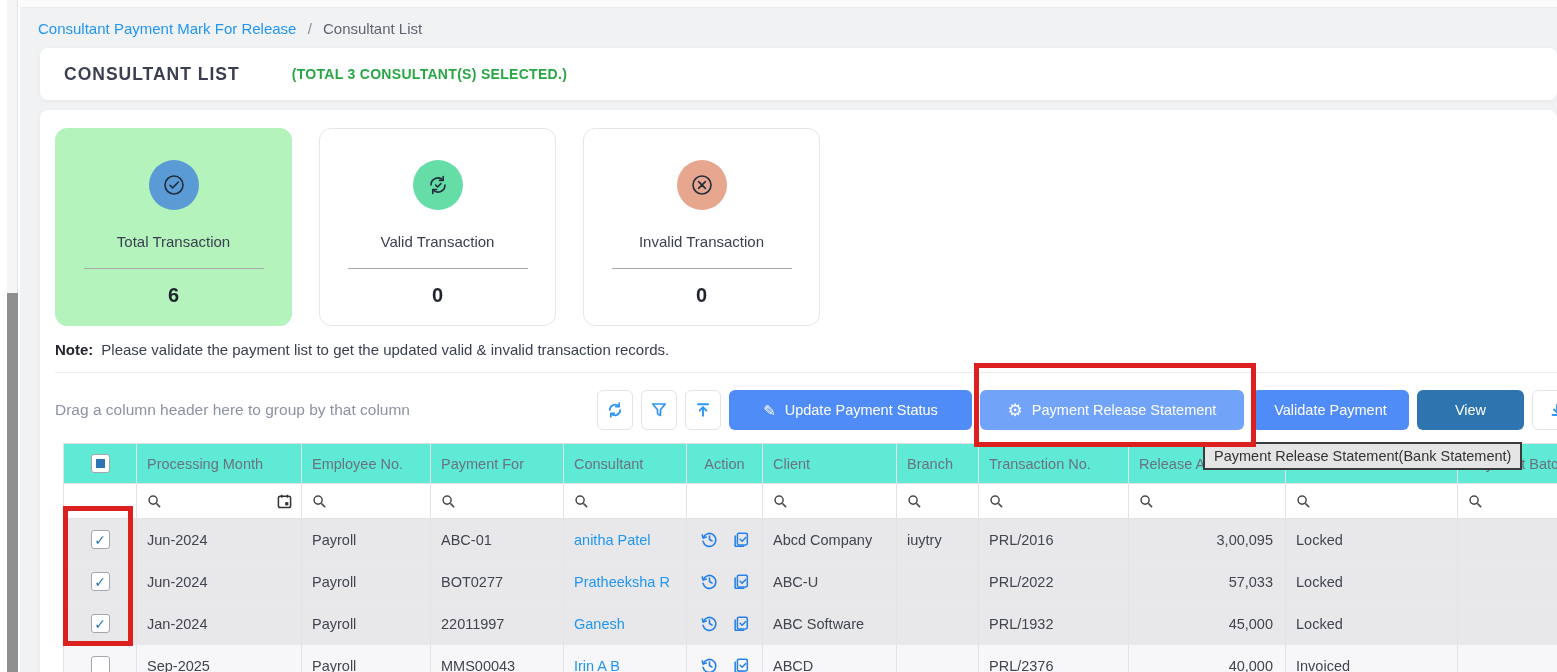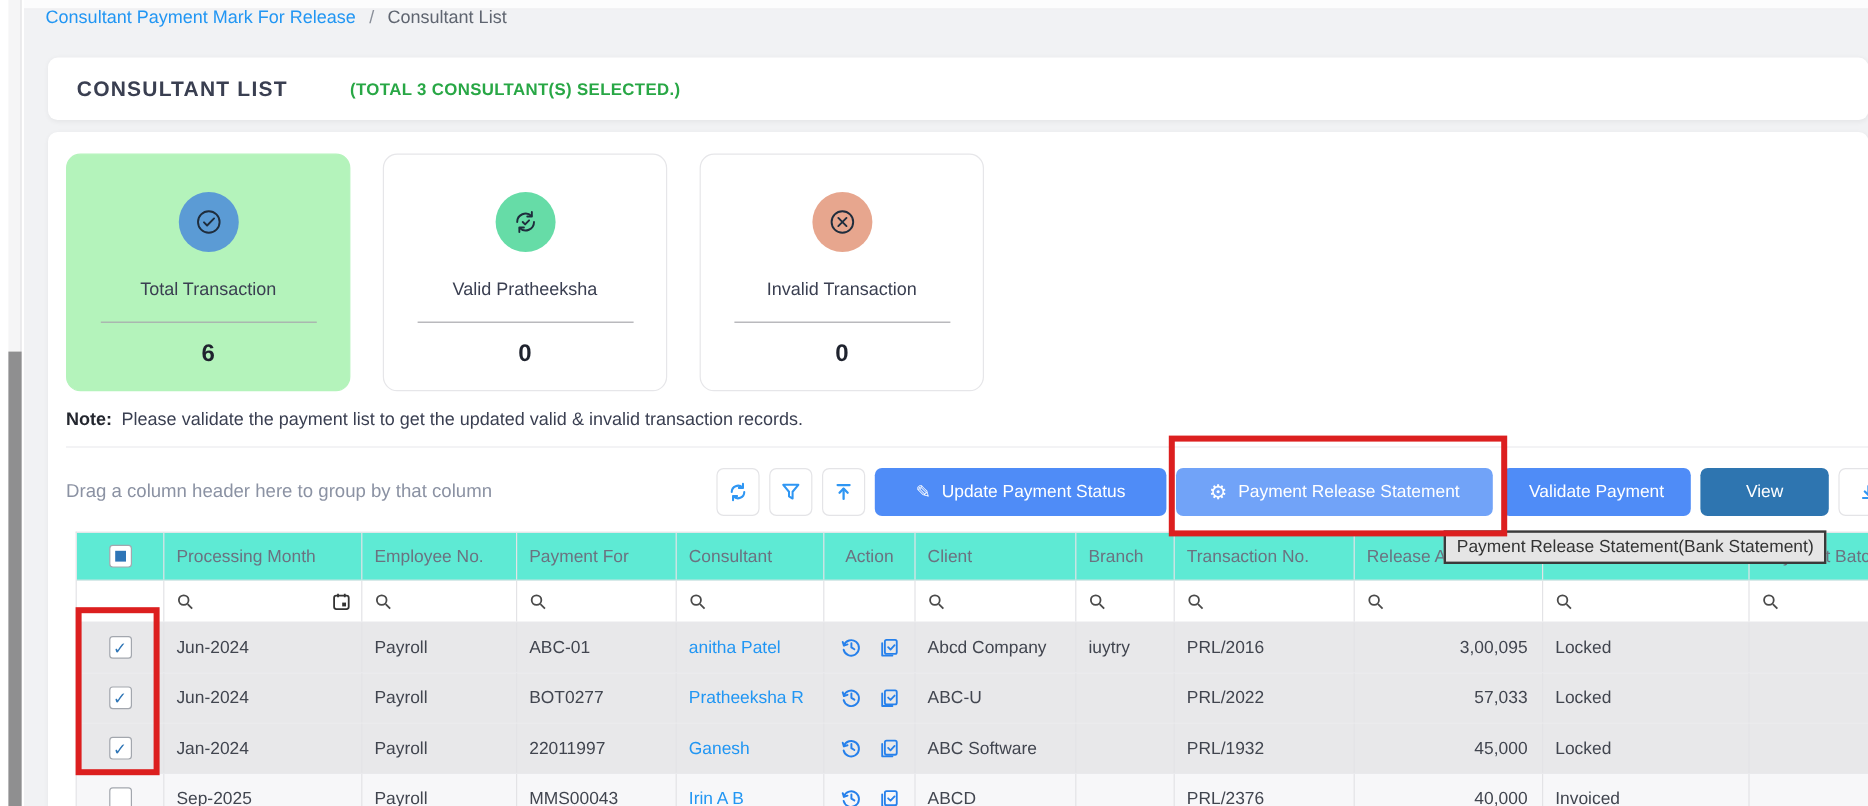--- a/index.html
+++ b/index.html
@@ -9,21 +9,21 @@
     font-family:"Liberation Sans","DejaVu Sans",sans-serif;
     background:#ffffff;
     color:#41454f;
   }
   .bg { position:absolute; left:20px; top:0; right:0; bottom:0; background:#f1f2f4; }
   .top-strip { position:absolute; left:20px; top:0; right:0; height:8px; background:#fcfcfd; border-bottom:1px solid #ececee; z-index:2;}
   
   .rail { position:absolute; left:7px; top:0; width:11px; height:100%; background:#f5f5f6; z-index:3; border-right:1px solid #e3e3e5;}
   .rail-thumb { position:absolute; left:0; top:293px; width:11px; height:379px; background:#8f8f90; }
 
-  .breadcrumb { position:absolute; left:38px; top:6px; font-size:15px; z-index:4; }
+  .breadcrumb { position:absolute; left:38px; top:20px; font-size:15px; z-index:4; }
   .breadcrumb a { color:var(--link); text-decoration:none; cursor:pointer; }
   .breadcrumb .sep { color:#8a8f99; margin:0 7px; }
   .breadcrumb .current { color:#5f6570; }
 
   .title-card { position:absolute; left:40px; top:48px; right:0; height:52px; background:#fff;
     border-radius:8px; box-shadow:0 1px 4px rgba(0,0,0,.05); display:flex; align-items:center;
     padding-left:24px; z-index:4;}
   .page-title { font-size:17.5px; font-weight:600; letter-spacing:1px; color:#3a3f51; }
   .selection-note { font-size:14px; font-weight:600; letter-spacing:.3px; color:var(--success_text); margin-left:52px; }
 
@@ -132,21 +132,21 @@
     <div class="stat-card">
       <div class="stat-circle" style="background:var(--valid_icon_bg)">
         <svg width="24" height="24" viewBox="0 0 24 24" fill="none" stroke="#1f2d3d" stroke-width="1.6" stroke-linecap="round" stroke-linejoin="round">
             <path d="M5 12a7 7 0 0 1 11.9-5"></path>
             <path d="M17.2 3.6v3.8h-3.8"></path>
             <path d="M19 12a7 7 0 0 1-11.9 5"></path>
             <path d="M6.8 20.4v-3.8h3.8"></path>
             <path d="M9.6 12l2 2 3.3-3.4"></path>
           </svg>
       </div>
-      <div class="stat-label">Valid Pratheeksha</div>
+      <div class="stat-label">Valid Transaction</div>
       <div class="stat-divider"></div>
       <div class="stat-value">0</div>
     </div>
     <div class="stat-card">
       <div class="stat-circle" style="background:var(--invalid_icon_bg)">
         <svg width="24" height="24" viewBox="0 0 24 24" fill="none" stroke="#1f2d3d" stroke-width="1.6" stroke-linecap="round">
             <circle cx="12" cy="12" r="9"></circle>
             <path d="M8.6 8.6l6.8 6.8M15.4 8.6l-6.8 6.8"></path>
           </svg>
       </div>

